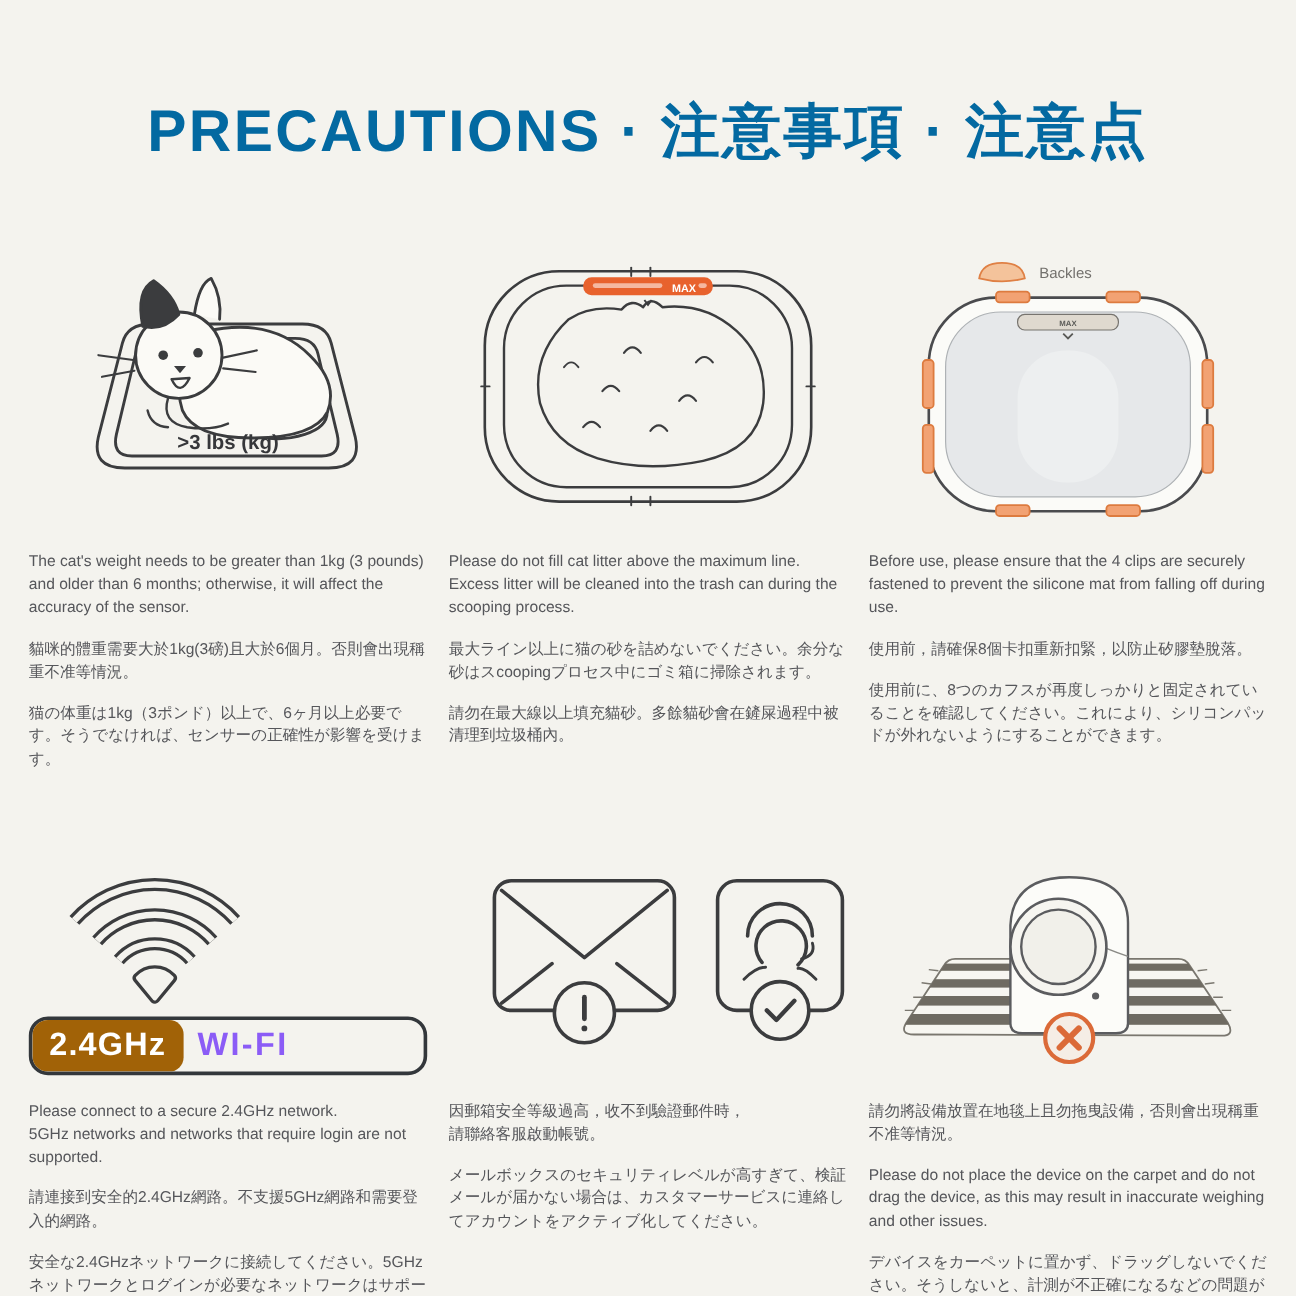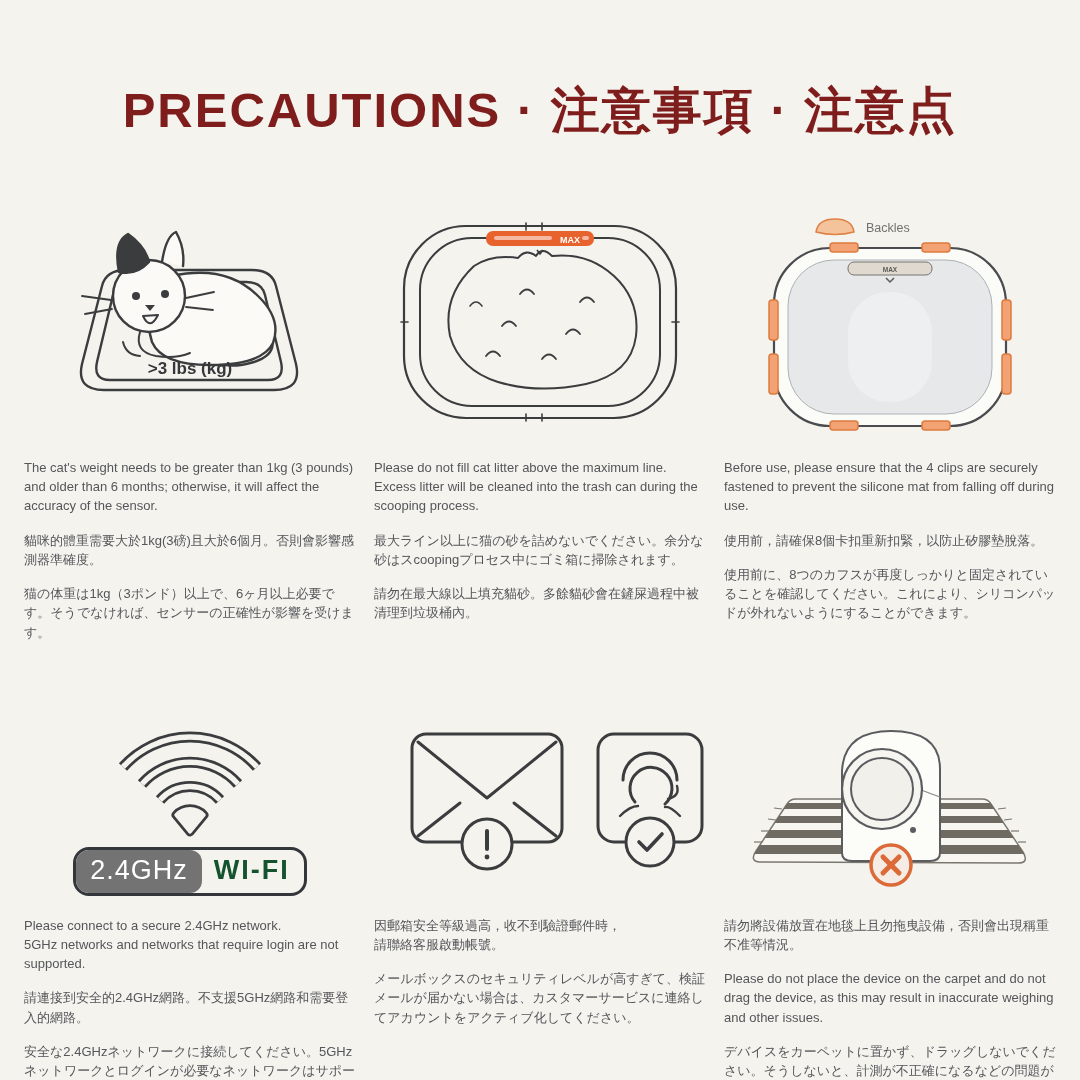--- a/index.html
+++ b/index.html
@@ -10,38 +10,37 @@
     color:#55565A;
     overflow:hidden;
   }
   .page { width:1080px; height:1080px; position:relative; }
   .page-title {
     padding-top:84px;
     text-align:center;
     font-size:49px;
     font-weight:800;
     letter-spacing:2px;
-    color:#7f1d1d;
+    color:#0369a1;
     line-height:1.1;
   }
   .grid {
     margin:66px auto 0 auto;
     width:1032px;
     display:grid;
     grid-template-columns:repeat(3, 332px);
     column-gap:18px;
     row-gap:46px;
     justify-content:center;
   }
   .cell { width:332px; }
   .illo {
     height:238px;
     display:flex;
     flex-direction:column;
-    align-items:center;
     justify-content:center;
   }
   .illo-sm { height:198px; }
   .txt { margin-top:16px; }
   .txt p {
     font-size:13px;
     line-height:1.48;
     margin-bottom:14px;
     white-space:pre-line;
     margin-top:15px;
@@ -51,30 +50,30 @@
   .wifi-badge {
     margin-top:10px;
     display:inline-flex;
     align-items:stretch;
     border:3px solid #33373B;
     border-radius:16px;
     overflow:hidden;
     background:#F4F3EE;
   }
   .wifi-badge .freq {
-    background:#737373;
+    background:#a16207;
     color:#FFFFFF;
-    font-weight:400;
+    font-weight:700;
     font-size:27px;
     padding:5px 14px 7px 14px;
     border-radius:0 12px 12px 0;
     letter-spacing:1px;
   }
   .wifi-badge .wifi {
-    color:#14532d;
+    color:#8b5cf6;
     font-weight:800;
     font-size:27px;
     padding:5px 14px 7px 12px;
     letter-spacing:2px;
   }
 </style>
 </head>
 <body>
 
 <div class="page">
@@ -110,21 +109,21 @@
             <path d="M 162 103 L 189 106" stroke-width="1.8"></path>
 
             <path d="M 116 128 Q 110 148 132 152 Q 152 155 166 149" stroke-width="2"></path>
             <path d="M 99 138 Q 102 151 116 152" stroke-width="2"></path>
           </g>
           <text x="166" y="170" text-anchor="middle" font-size="17" font-weight="bold" fill="#36373A">&gt;3 lbs (kg)</text>
         </svg>
       </div>
       <div class="txt">
         <p>The cat's weight needs to be greater than 1kg (3 pounds) and older than 6 months; otherwise, it will affect the accuracy of the sensor.</p>
-        <p>貓咪的體重需要大於1kg(3磅)且大於6個月。否則會影響感測器準確度。</p>
+        <p>貓咪的體重需要大於1kg(3磅)且大於6個月。否則會出現稱重不准等情況。</p>
         <p>猫の体重は1kg（3ポンド）以上で、6ヶ月以上必要です。そうでなければ、センサーの正確性が影響を受けます。</p>
       </div>
     </div>
 
     <div class="cell">
       <div class="illo">
         <svg width="332" height="238" viewBox="0 0 332 238">
           <g fill="none" stroke="#3B3C3E" stroke-width="2.2" stroke-linecap="round" stroke-linejoin="round">
             <rect x="30" y="22" width="272" height="192" rx="62"></rect>
             <rect x="46" y="34" width="240" height="168" rx="52" stroke-width="2"></rect>

